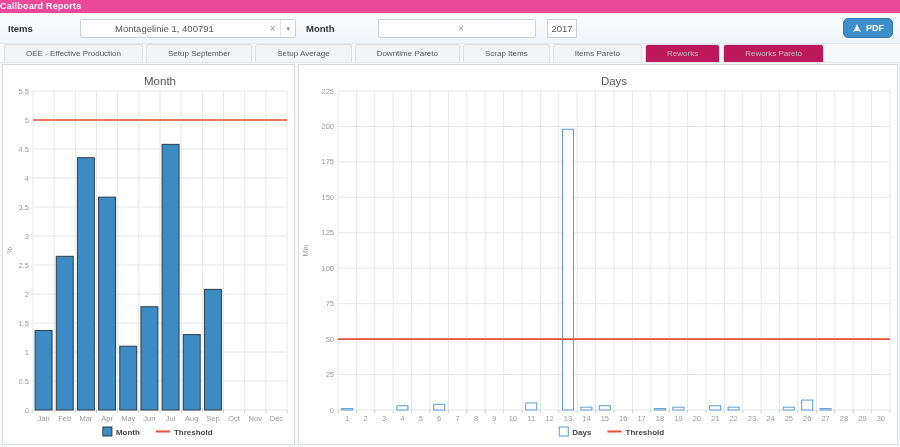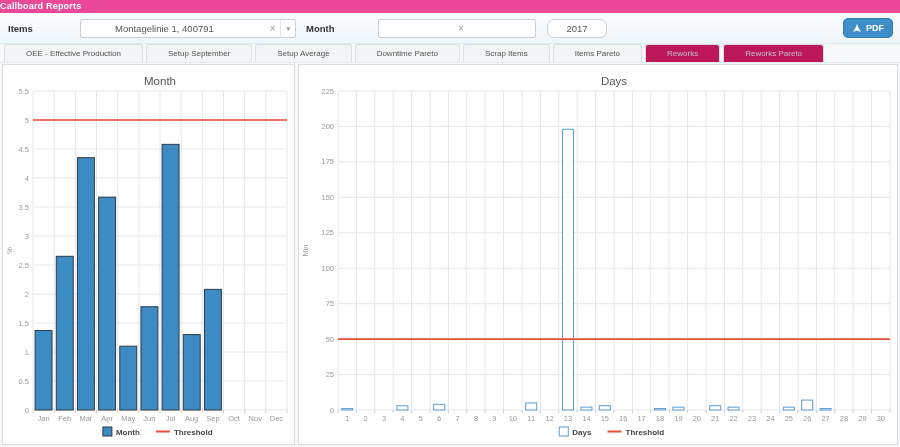--- a/index.html
+++ b/index.html
@@ -21,22 +21,22 @@
   #month-label { left:306px; }
   .selectbox { position:absolute; top:6px; height:19px; background:#fff;
                border:1px solid #c7cfd7; border-radius:2px; display:flex;
                align-items:center; font-size:9.5px; color:#555; cursor:pointer; }
   #line-select { left:80px; width:216px; }
   #month-select { left:378px; width:158px;gap:40px; }
   .sel-text { flex:1; padding-left:6px; white-space:nowrap; overflow:hidden;margin-left:28px; }
   .sel-clear { color:#999; font-size:10px; padding:0 5px; line-height:17px; }
   .sel-div { width:1px; height:17px; background:#e2e6ea; }
   .sel-caret { color:#888; font-size:7px; padding:0 5px; }
-  #year-input { position:absolute; left:547px; top:6px; width:60px; height:19px;
-                border:1px solid #c7cfd7; border-radius:7px; text-align:center;
+  #year-input { position:absolute; left:547px; top:6px; width:30px; height:19px;
+                border:1px solid #c7cfd7; border-radius:0; text-align:center;
                 font-size:9.5px; color:#555; font-family:"Liberation Sans",sans-serif; }
   #pdf-btn { position:absolute; right:7px; top:5px; height:20px; padding:0 8px;
              background:#3d8ec9; border:1px solid #2e7cb2; border-radius:5px;
              color:#fff; font-size:9px; font-weight:bold; display:flex;
              align-items:center; gap:4px; cursor:pointer; }
 
   
   #tabsbar { position:absolute; left:0; top:44px; width:900px; height:19px;
              display:flex; align-items:flex-end; gap:3px; padding-left:4px;
              border-bottom:1px solid #e3eaf0; }

